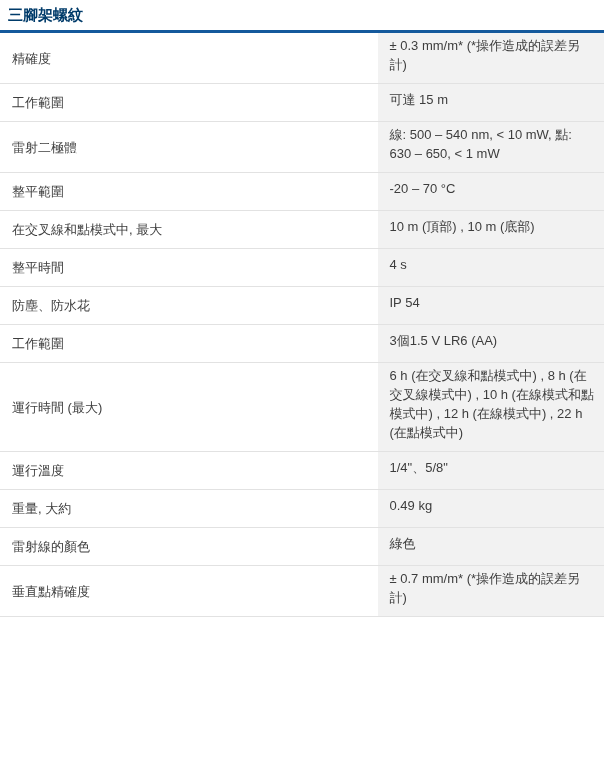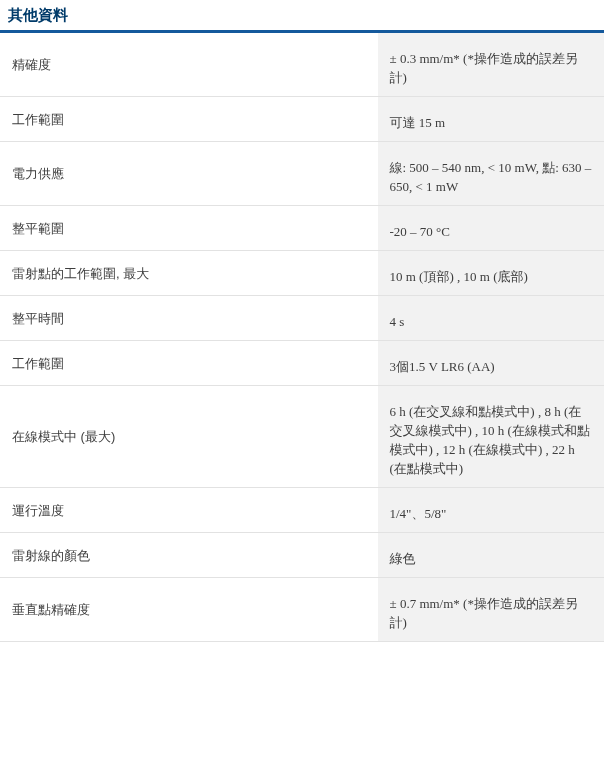--- a/index.html
+++ b/index.html
@@ -45,68 +45,75 @@
     border-bottom:1px solid var(--row-border);
     color:var(--text);
   }
   td.spec-label{
     width:62.5%;
     padding:9px 10px 9px 12px;
   }
   td.spec-value{
     width:37.5%;
     background:var(--value-bg);
-    padding:16px 10px 9px 12px;
-    font-family:Liberation Serif, serif;
+    padding:3px 10px 9px 12px;
   }
 </style>
 </head>
 <body>
 
 <div class="specs-section">
-  <h2 class="section-title">其他資料</h2>
+  <h2 class="section-title">三腳架螺紋</h2>
   <div class="section-divider"></div>
 
   <table class="specs-table">
     <tbody>
         <tr>
     <td class="spec-label">精確度</td>
     <td class="spec-value">± 0.3 mm/m* (*操作造成的誤差另計)</td>
   </tr>
         <tr>
     <td class="spec-label">工作範圍</td>
     <td class="spec-value">可達 15 m</td>
   </tr>
         <tr>
-    <td class="spec-label">電力供應</td>
+    <td class="spec-label">雷射二極體</td>
     <td class="spec-value">線: 500 – 540 nm, &lt; 10 mW, 點: 630 – 650, &lt; 1 mW</td>
   </tr>
         <tr>
     <td class="spec-label">整平範圍</td>
     <td class="spec-value">-20 – 70 °C</td>
   </tr>
         <tr>
-    <td class="spec-label">雷射點的工作範圍, 最大</td>
+    <td class="spec-label">在交叉線和點模式中, 最大</td>
     <td class="spec-value">10 m (頂部) , 10 m (底部)</td>
   </tr>
         <tr>
     <td class="spec-label">整平時間</td>
     <td class="spec-value">4 s</td>
   </tr>
         <tr>
+    <td class="spec-label">防塵、防水花</td>
+    <td class="spec-value">IP 54</td>
+  </tr>
+        <tr>
     <td class="spec-label">工作範圍</td>
     <td class="spec-value">3個1.5 V LR6 (AA)</td>
   </tr>
         <tr>
-    <td class="spec-label">在線模式中 (最大)</td>
+    <td class="spec-label">運行時間 (最大)</td>
     <td class="spec-value">6 h (在交叉線和點模式中) , 8 h (在交叉線模式中) , 10 h (在線模式和點模式中) , 12 h (在線模式中) , 22 h (在點模式中)</td>
   </tr>
         <tr>
     <td class="spec-label">運行溫度</td>
     <td class="spec-value">1/4"、5/8"</td>
+  </tr>
+        <tr>
+    <td class="spec-label">重量, 大約</td>
+    <td class="spec-value">0.49 kg</td>
   </tr>
         <tr>
     <td class="spec-label">雷射線的顏色</td>
     <td class="spec-value">綠色</td>
   </tr>
         <tr>
     <td class="spec-label">垂直點精確度</td>
     <td class="spec-value">± 0.7 mm/m* (*操作造成的誤差另計)</td>
   </tr>
       </tbody>

